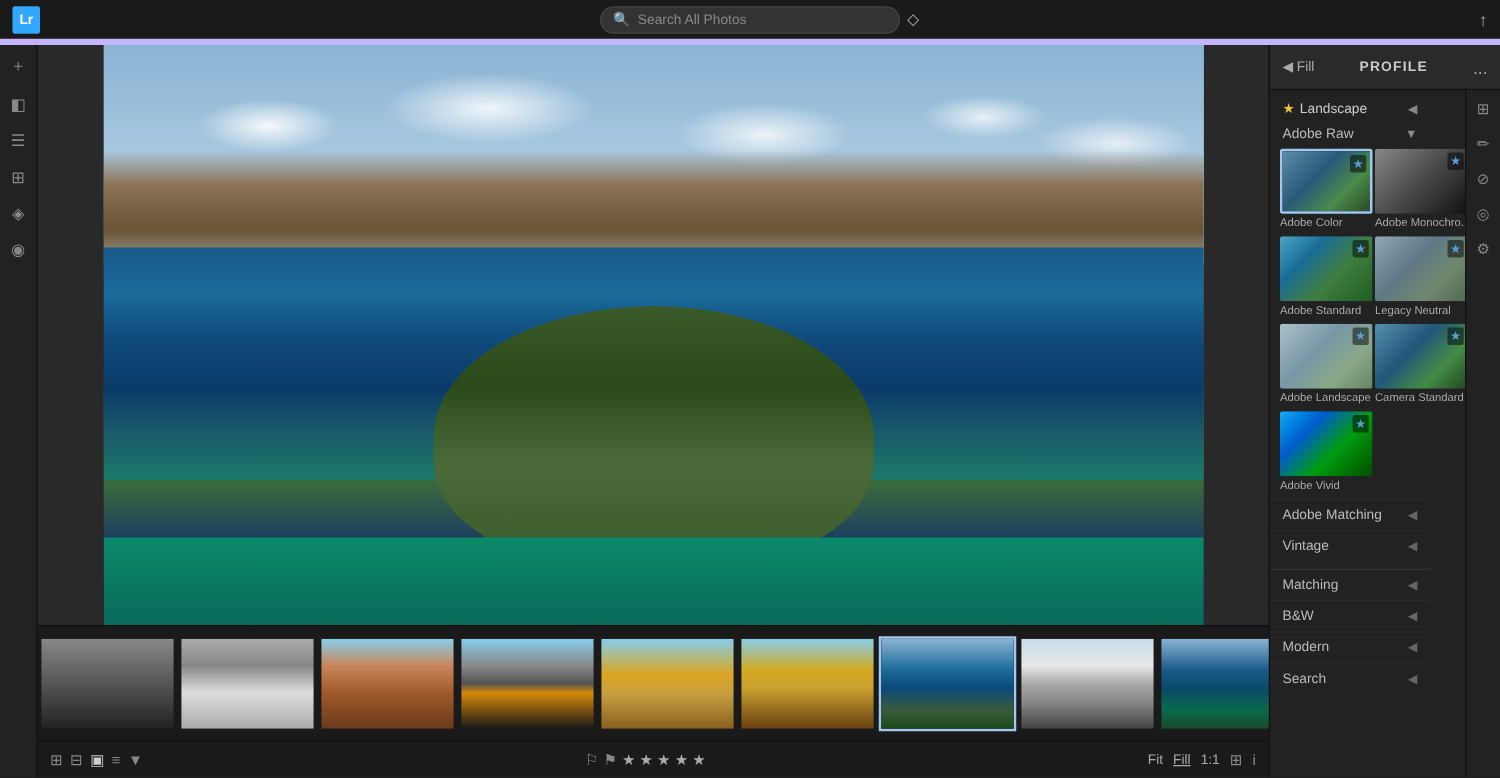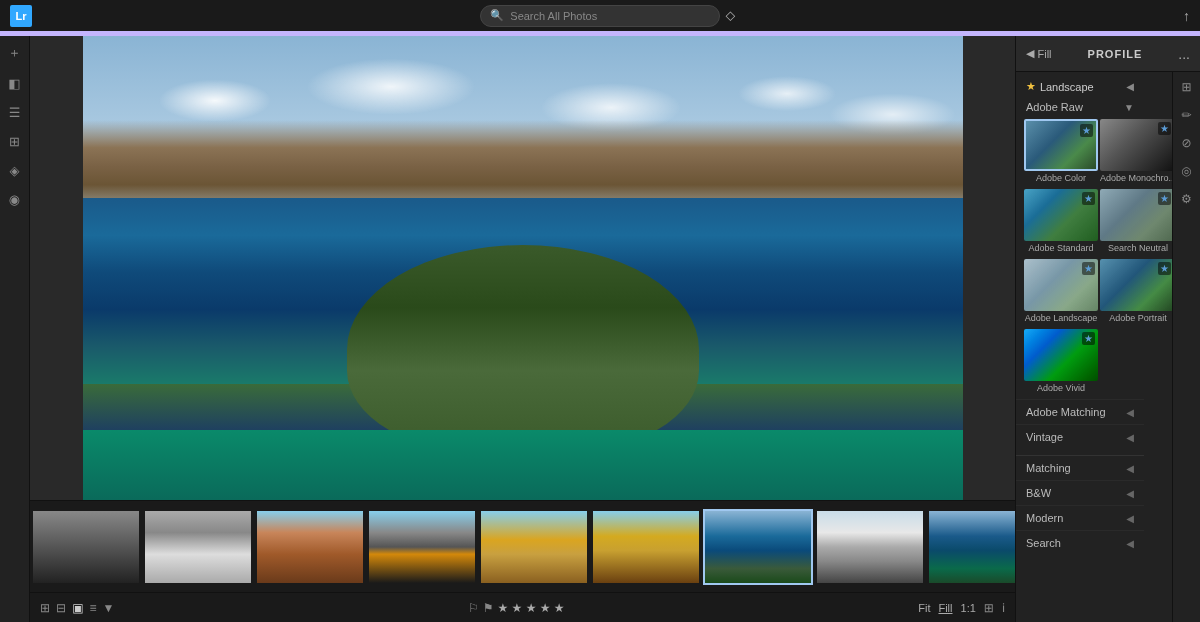--- a/index.html
+++ b/index.html
@@ -282,21 +282,20 @@
       height: 52px;
       border-radius: 2px;
       overflow: hidden;
       position: relative;
     }
     .profile-thumb.active { border: 2px solid #a0c8f0; }
 
     .profile-label {
       font-size: 9px;
       color: #aaa;
-      text-align: center;
       padding: 2px 0 4px;
       white-space: nowrap;
       overflow: hidden;
       text-overflow: ellipsis;
     }
 
     .profile-star {
       position: absolute;
       top: 3px;
       right: 3px;
@@ -498,37 +497,37 @@
               <span class="profile-star">★</span>
             </div>
             <div class="profile-label">Adobe Standard</div>
           </div>
 
           <div class="profile-item">
             <div class="profile-thumb">
               <div class="pt-color pt-adobe-neutral"></div>
               <span class="profile-star">★</span>
             </div>
-            <div class="profile-label">Search Neutral</div>
+            <div class="profile-label">Legacy Neutral</div>
           </div>
 
           <div class="profile-item">
             <div class="profile-thumb">
               <div class="pt-color pt-adobe-portrait"></div>
               <span class="profile-star">★</span>
             </div>
             <div class="profile-label">Adobe Landscape</div>
           </div>
 
           <div class="profile-item">
             <div class="profile-thumb">
               <div class="pt-color pt-adobe-standard"></div>
               <span class="profile-star">★</span>
             </div>
-            <div class="profile-label">Adobe Portrait</div>
+            <div class="profile-label">Camera Standard</div>
           </div>
 
           <div class="profile-item">
             <div class="profile-thumb">
               <div class="pt-color pt-adobe-vivid"></div>
               <span class="profile-star">★</span>
             </div>
             <div class="profile-label">Adobe Vivid</div>
           </div>
 

